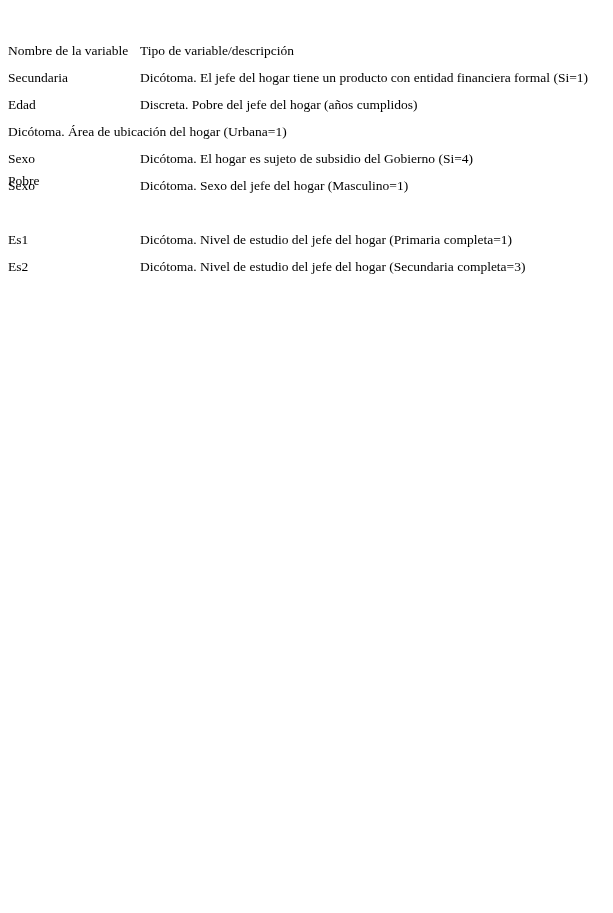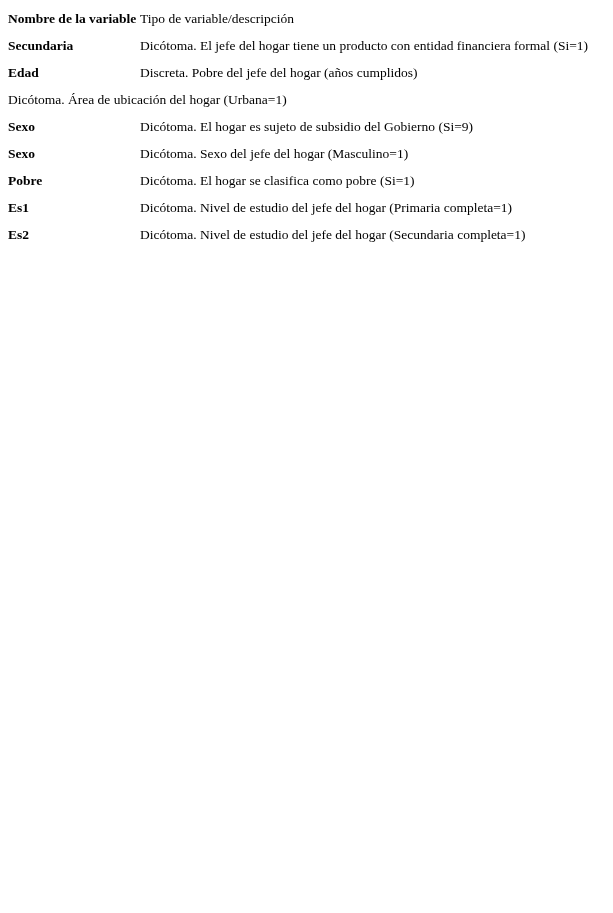--- a/index.html
+++ b/index.html
@@ -24,24 +24,24 @@
   .row {
     display: flex;
     align-items: baseline;
     height: 27px;
     line-height: 27px;
     white-space: nowrap;
   }
   .cell-name {
     width: 132px;
     flex: 0 0 132px;
-    font-weight: bold;
   }
   .cell-desc {
     flex: 1 1 auto;
+    margin-top: 32px;
   }
 </style>
 </head>
 <body>
 
 <div class="doc-table">
 
   <div class="row">
     <div class="cell-name">Nombre de la variable</div>
     <div class="cell-desc">Tipo de variable/descripción</div>
@@ -56,38 +56,37 @@
     <div class="cell-name">Edad</div>
     <div class="cell-desc">Discreta. Pobre del jefe del hogar (años cumplidos)</div>
   </div>
 
   <div class="row">
     <div class="cell-desc">Dicótoma. Área de ubicación del hogar (Urbana=1)</div>
   </div>
 
   <div class="row">
     <div class="cell-name">Sexo</div>
-    <div class="cell-desc">Dicótoma. El hogar es sujeto de subsidio del Gobierno (Si=9)</div>
+    <div class="cell-desc">Dicótoma. El hogar es sujeto de subsidio del Gobierno (Si=4)</div>
   </div>
 
   <div class="row">
     <div class="cell-name">Sexo</div>
     <div class="cell-desc">Dicótoma. Sexo del jefe del hogar (Masculino=1)</div>
   </div>
 
   <div class="row">
     <div class="cell-name">Pobre</div>
-    <div class="cell-desc">Dicótoma. El hogar se clasifica como pobre (Si=1)</div>
   </div>
 
   <div class="row">
     <div class="cell-name">Es1</div>
     <div class="cell-desc">Dicótoma. Nivel de estudio del jefe del hogar (Primaria completa=1)</div>
   </div>
 
   <div class="row">
     <div class="cell-name">Es2</div>
-    <div class="cell-desc">Dicótoma. Nivel de estudio del jefe del hogar (Secundaria completa=1)</div>
+    <div class="cell-desc">Dicótoma. Nivel de estudio del jefe del hogar (Secundaria completa=3)</div>
   </div>
 
 
 
 </div>
 
 </body></html>

